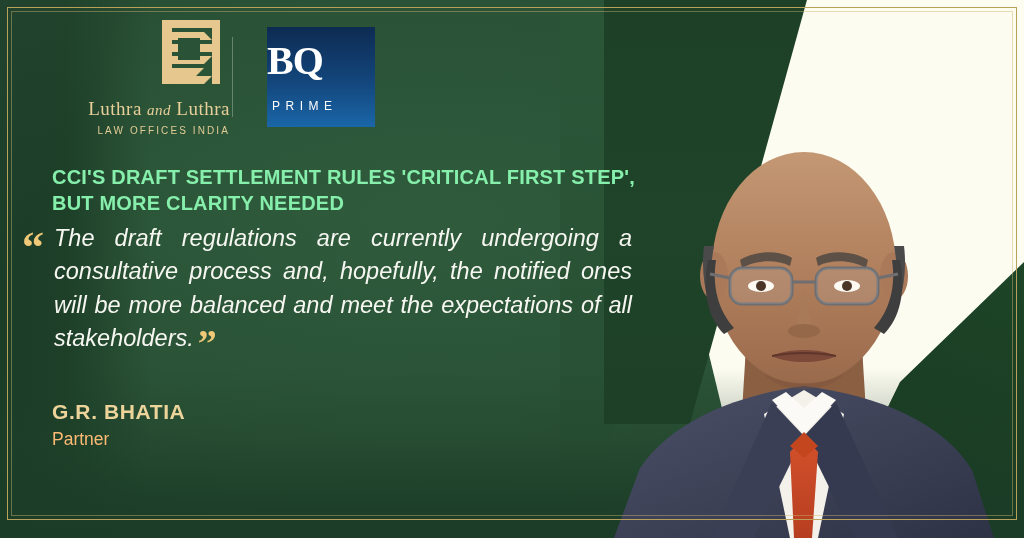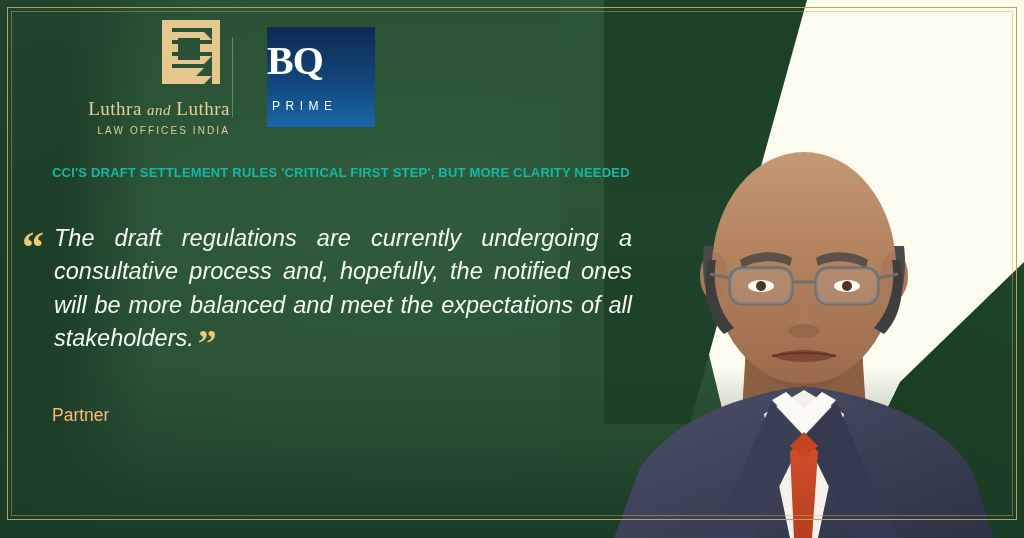--- a/index.html
+++ b/index.html
@@ -106,22 +106,22 @@
     font-family:"Liberation Serif", serif;
     font-weight:700; font-size:40px; line-height:.95; color:#ffffff; letter-spacing:-1px;
   }
   .bq-sub {
     margin-top:19px; font-size:12px; letter-spacing:5.5px; color:#ffffff; padding-left:5px;
   }
 
   
   .headline {
     position:absolute; left:52px; top:165px; width:590px;
-    font-size:13px; font-weight:700; line-height:1.28;
-    letter-spacing:.2px; color:#14b8a6; text-transform:uppercase;
+    font-size:20px; font-weight:700; line-height:1.28;
+    letter-spacing:.2px; color:#86efac; text-transform:uppercase;
   }
   .quote-wrap {
     position:absolute; left:22px; top:222px; width:620px;
   }
   .quote-open {
     position:absolute; left:0; top:4px;
     font-family:"Liberation Serif", serif;
     font-size:44px; line-height:1; color:#efc878; font-weight:700;
   }
   .quote-text {
@@ -275,16 +275,17 @@
   <div class="headline">CCI'S DRAFT SETTLEMENT RULES 'CRITICAL FIRST STEP', BUT MORE CLARITY NEEDED</div>
 
   <div class="quote-wrap">
     <span class="quote-open">“</span>
     <div class="quote-text">
       <span>The draft regulations are currently undergoing a consultative process and, hopefully, the notified ones will be more balanced and meet the expectations of all stakeholders.</span><span class="quote-close">”</span>
     </div>
   </div>
 
   <div class="attrib">
+    <div class="attrib-name">G.R. BHATIA</div>
     <div class="attrib-role">Partner</div>
   </div>
 
 </div>
 
 </body></html>

